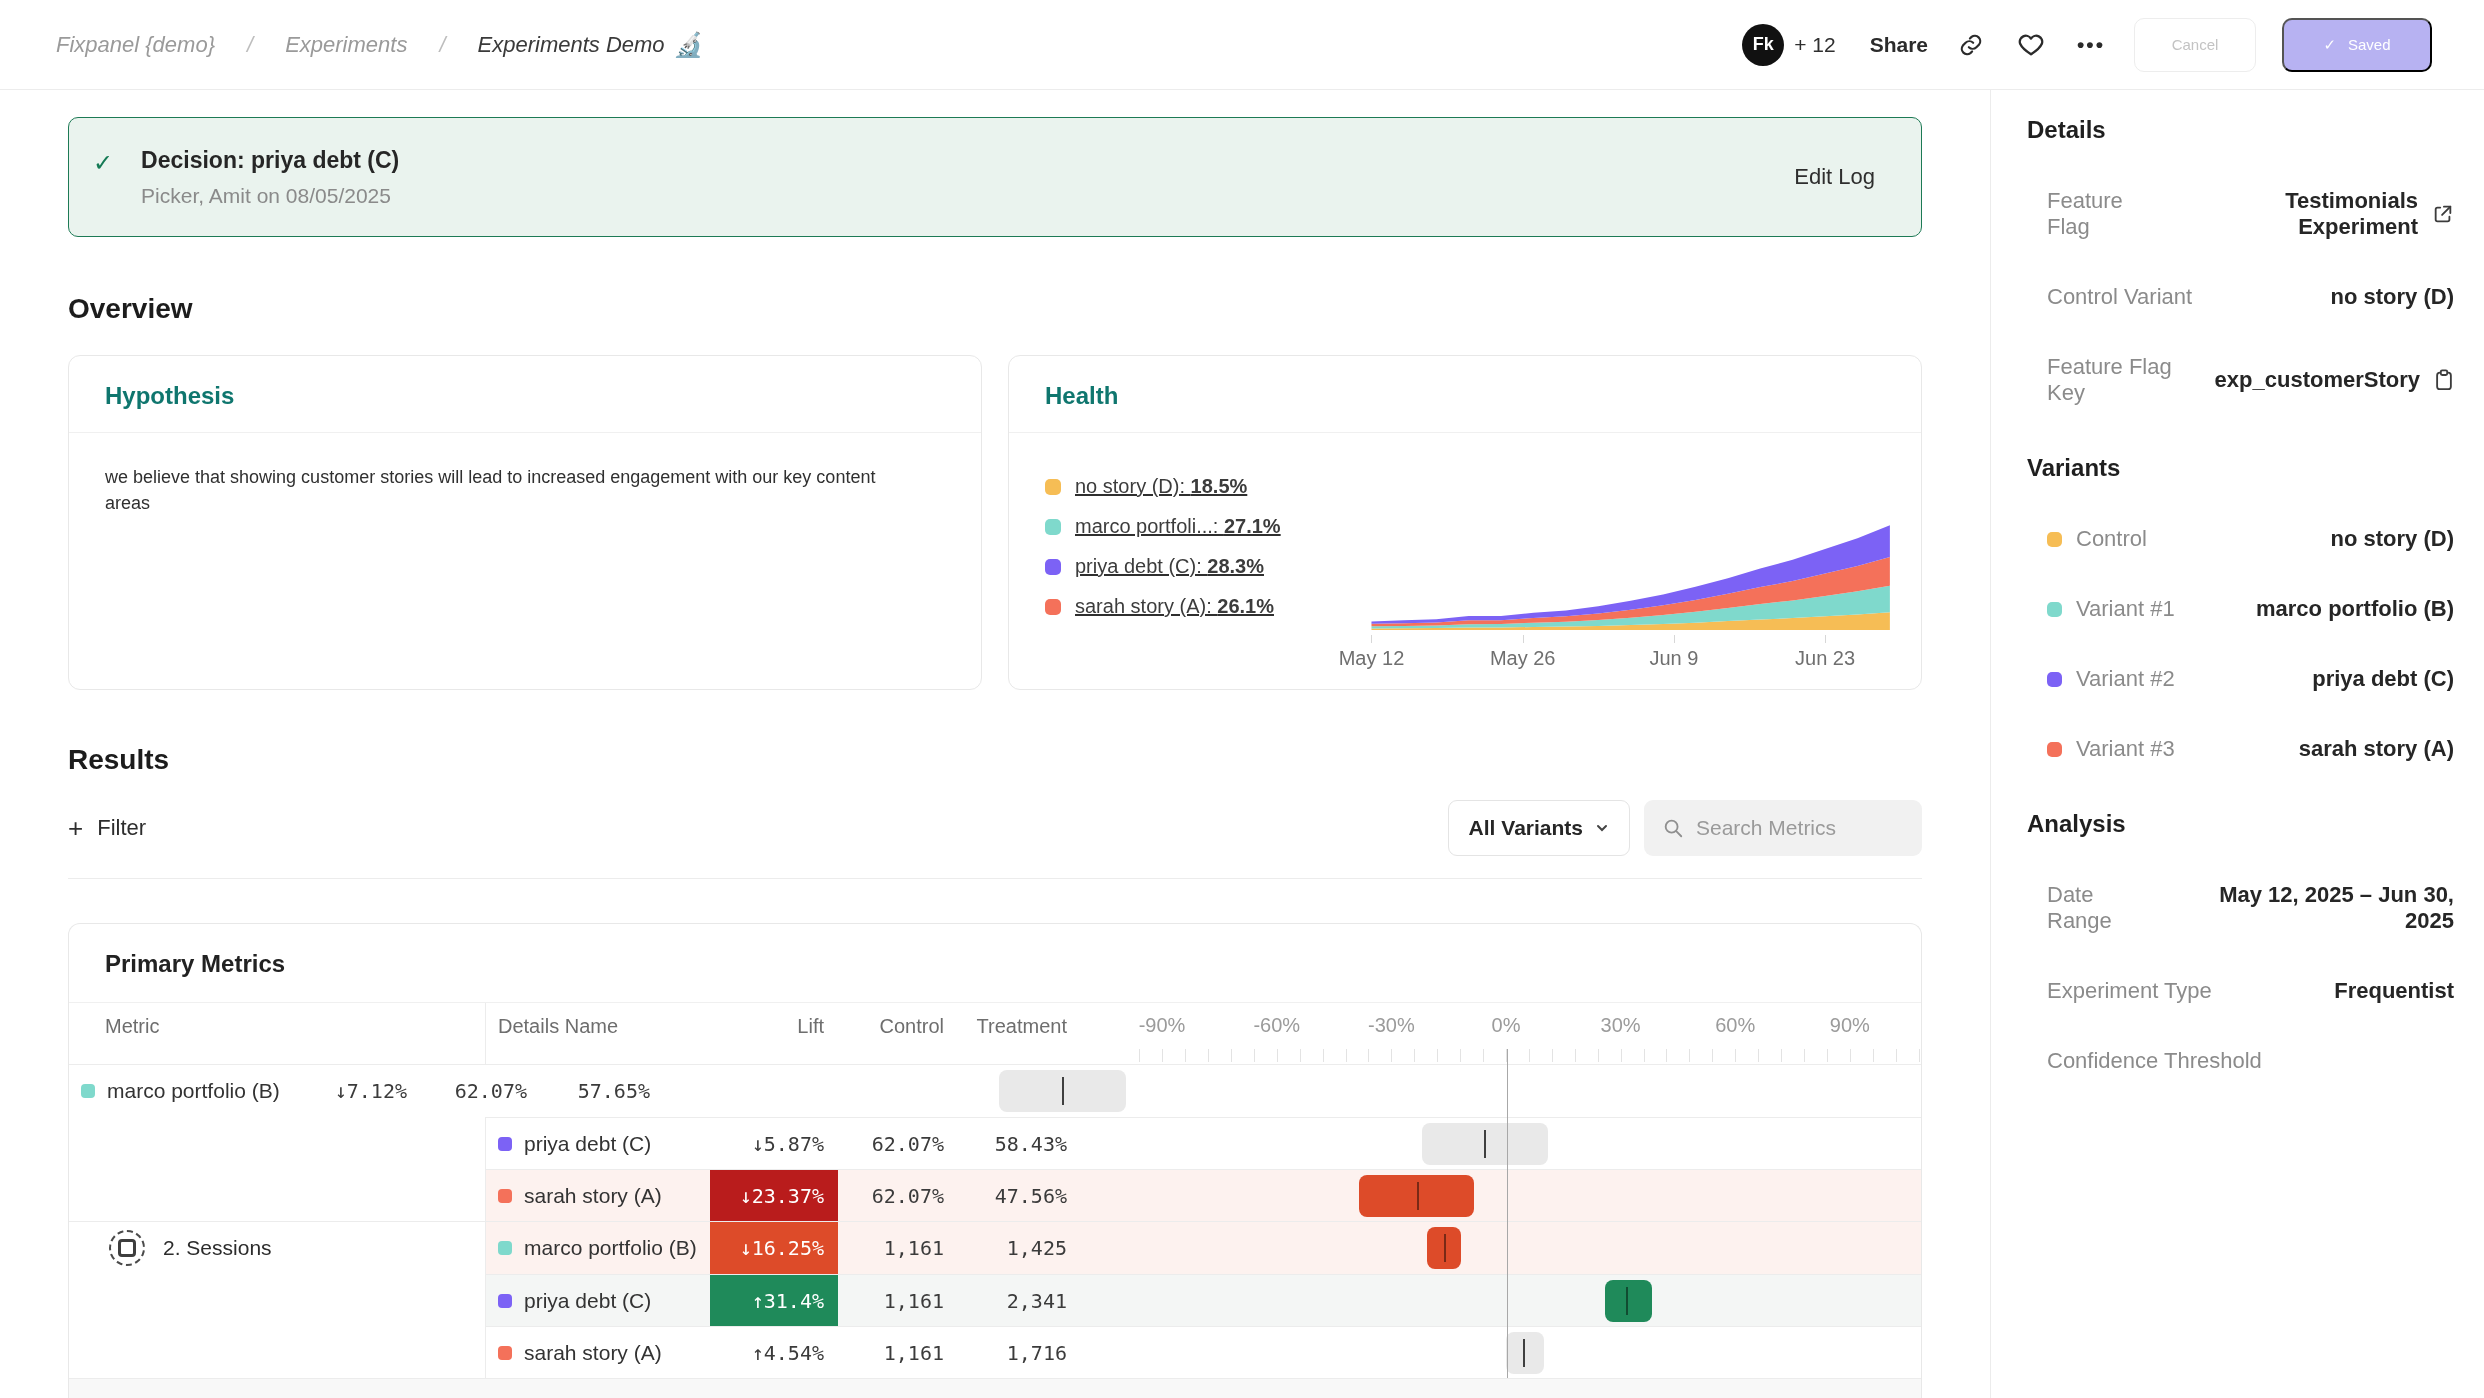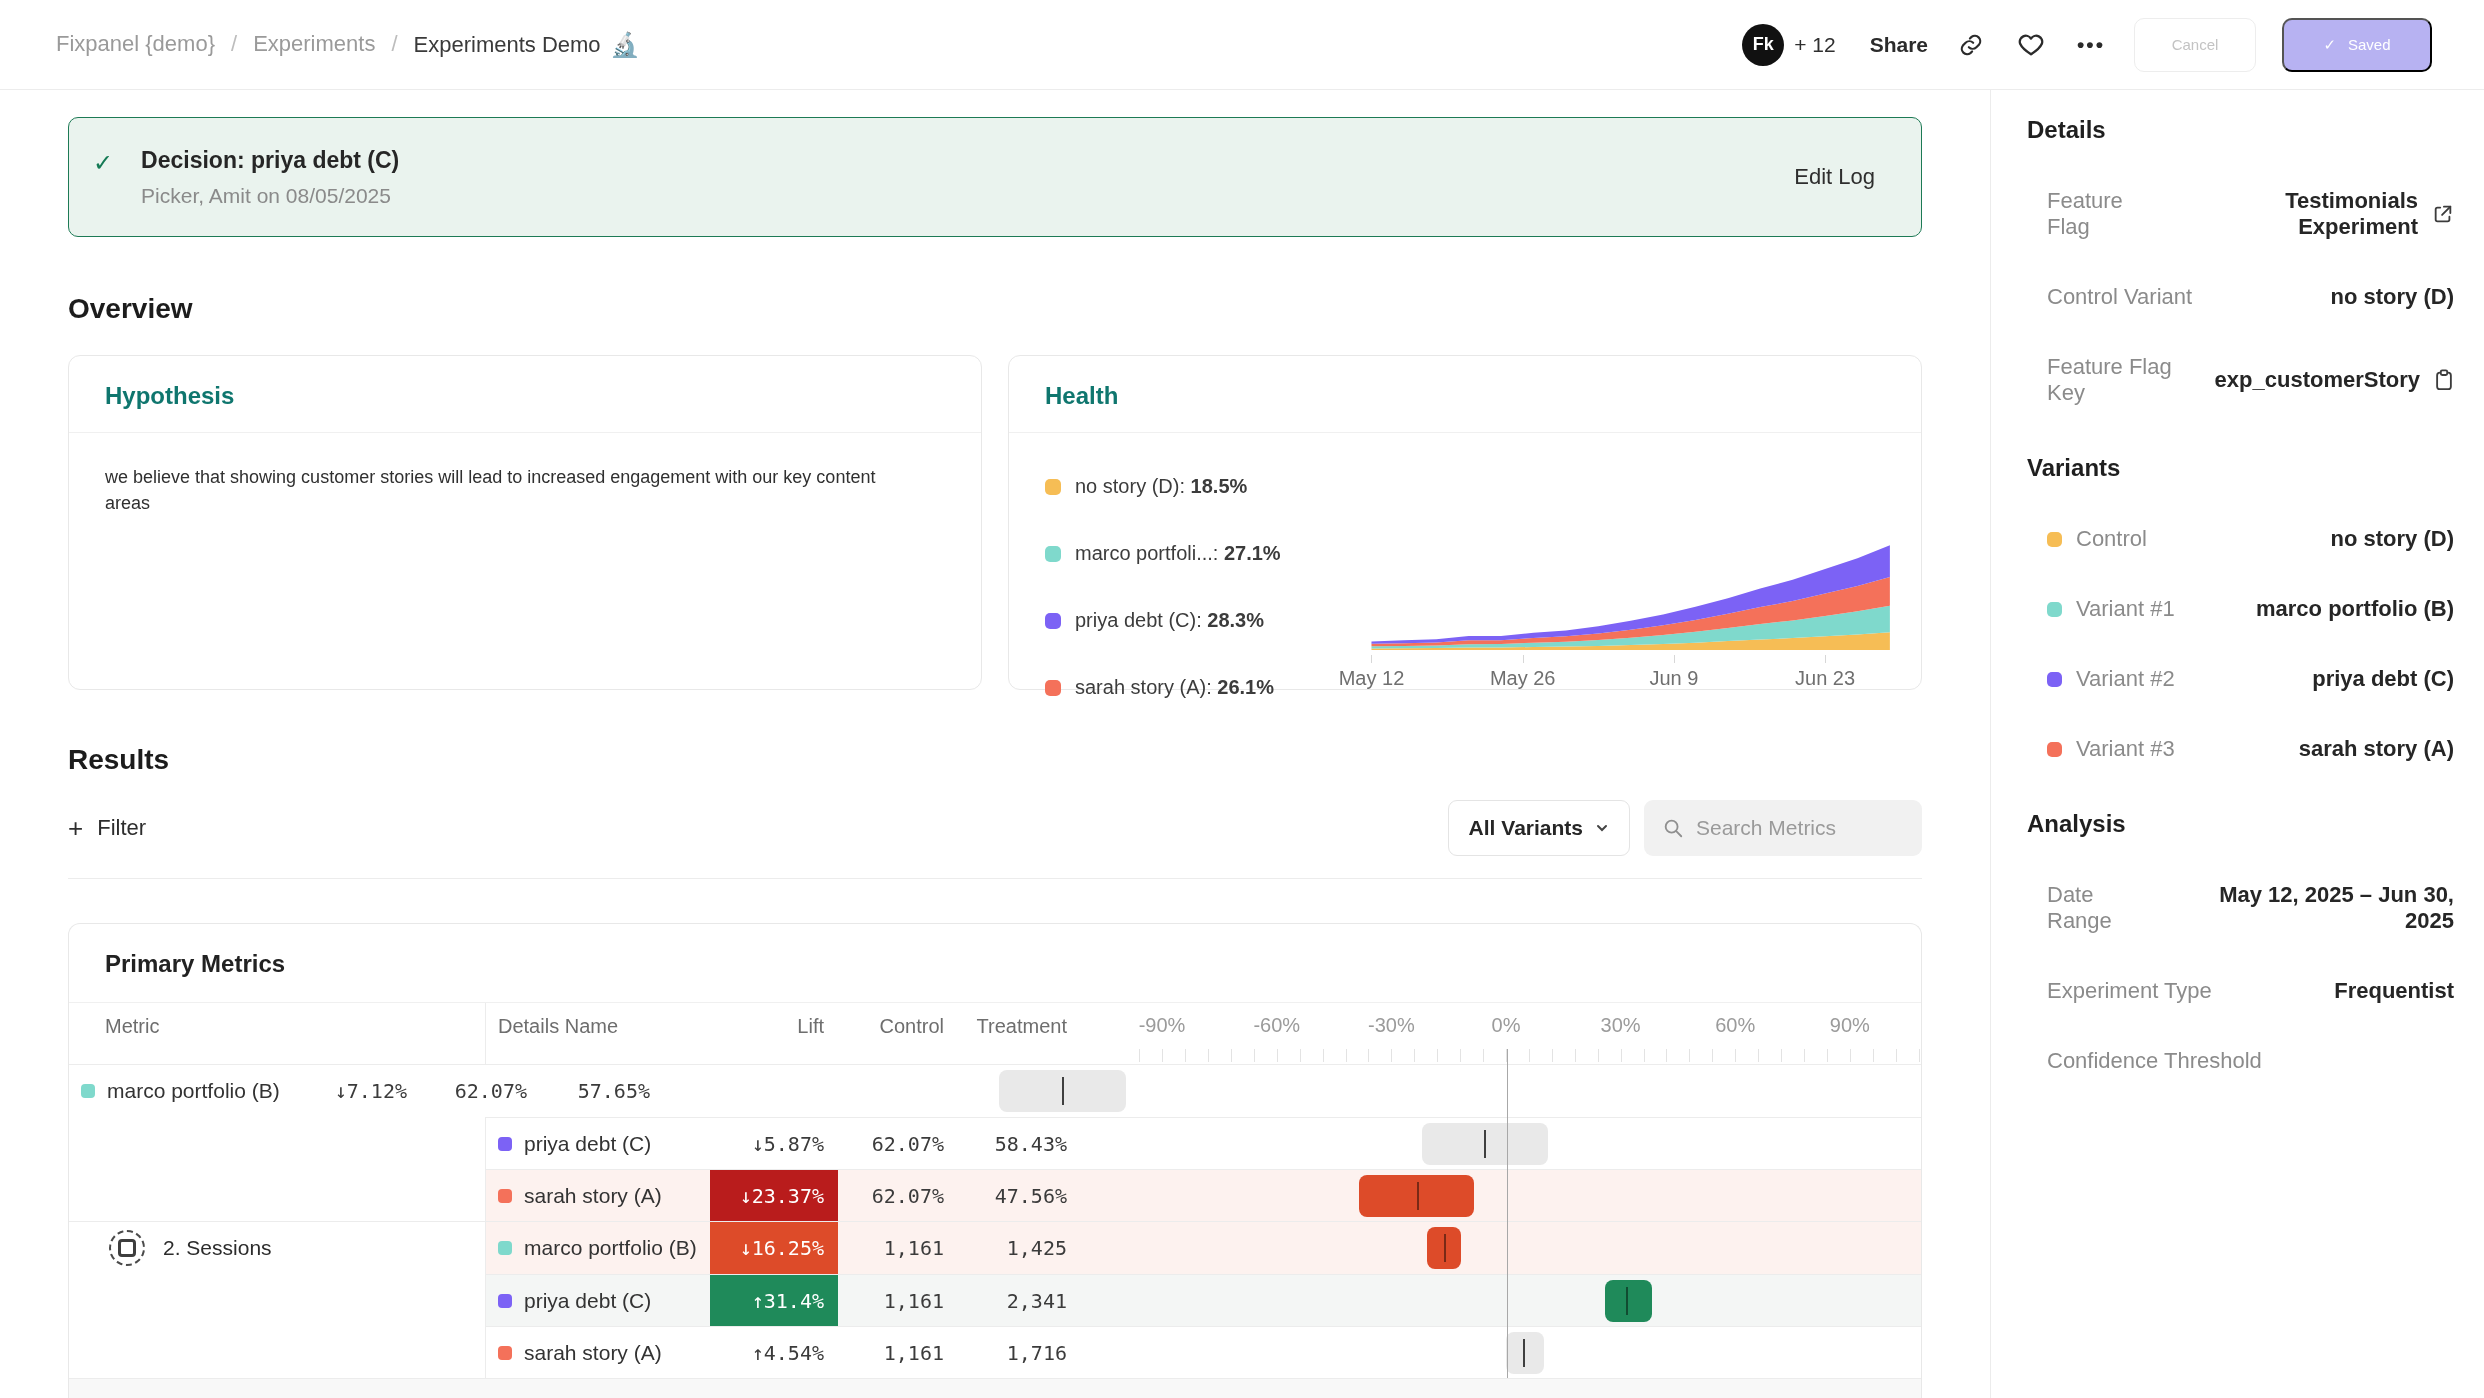--- a/index.html
+++ b/index.html
@@ -4,21 +4,21 @@
 <style>
   * { margin:0; padding:0; box-sizing:border-box; }
   html,body { background:#fff; }
   .page {
     position:relative; width:2484px; height:1398px; overflow:hidden;
     background:#fff; color:#2f2f2f;
     font-family:"Liberation Sans", sans-serif; font-size:21px;
   }
   
   .topbar { height:90px; display:flex; align-items:center; padding:0 52px 0 56px; border-bottom:1px solid #ececec; }
-  .crumbs { display:flex; gap:16px; font-size:22px; }
+  .crumbs { display:flex; align-items:center; gap:32px; font-size:22px;font-style:italic; }
   .crumb { color:#9a9a9a; }
   .crumb-sep { color:#bdbdbd; }
   .crumb-current { color:#3a3a3a; font-weight:500; display:flex; align-items:center; gap:10px; }
   .top-actions { margin-left:auto; display:flex; align-items:center; gap:26px; }
   .avatar { width:42px; height:42px; border-radius:50%; background:#111; color:#fff; display:flex; align-items:center; justify-content:center; font-weight:700; font-size:18px; }
   .avatar-more { font-size:21px; color:#2f2f2f; margin-left:-16px; }
   .share { font-size:21px; font-weight:600; color:#2b2b2b; margin-left:8px; }
   .icon-btn { color:#2b2b2b; display:flex; align-items:center; justify-content:center; width:34px; height:34px; }
   .btn { height:54px; border-radius:10px; display:flex; align-items:center; justify-content:center; font-size:15px; }
   .btn-cancel { width:122px; background:#fff; border:1px solid #ededed; color:#c3c3c3; }
@@ -36,21 +36,21 @@
   .banner-action { margin-left:auto; font-size:22px; color:#2e2e2e; cursor:pointer; }
   .h2 { font-size:28px; font-weight:700; color:#1c1c1c; }
   .overview-h { margin-top:56px; }
   
   .cards { display:flex; gap:26px; margin-top:30px; height:335px; }
   .card { flex:1; border:1px solid #e8e8e8; border-radius:12px; background:#fff; display:flex; flex-direction:column; }
   .card-head { padding:26px 36px 22px; border-bottom:1px solid #f0f0f0; }
   .card-title { font-size:24px; font-weight:700; color:#0f766e; }
   .hypo-body { padding:32px 60px 0 36px; font-size:18px; line-height:1.42; color:#303030; max-width:880px; }
   .health-body { flex:1; display:flex; padding:30px 26px 10px 36px; }
-  .legend { width:310px; display:flex; flex-direction:column; gap:44px; padding-top:12px; }
+  .legend { width:310px; display:flex; flex-direction:column; gap:17px; padding-top:12px;text-decoration:underline; }
   .legend-item { display:flex; align-items:center; gap:14px; font-size:20px; color:#3c3c3c; }
   .sw { width:16px; height:16px; border-radius:5px; flex:0 0 auto; }
   .legend-item b { font-weight:700; }
   .health-chart { flex:1; display:flex; flex-direction:column; justify-content:flex-end; padding-bottom:6px; }
   .hc-svg { width:100%; height:120px; display:block; }
   .hc-axis { position:relative; height:34px; margin-top:4px; }
   .hc-axis span { position:absolute; transform:translateX(-50%); top:8px; font-size:20px; color:#6f6f6f; white-space:nowrap; }
   .hc-axis i { position:absolute; top:-4px; width:1px; height:8px; background:#d7d7d7; }
   
   .results-h { margin-top:54px; }

